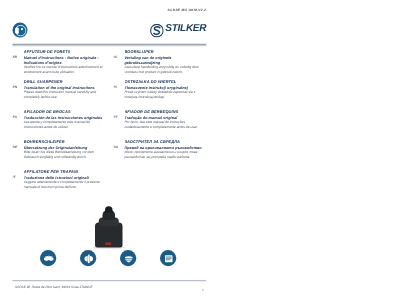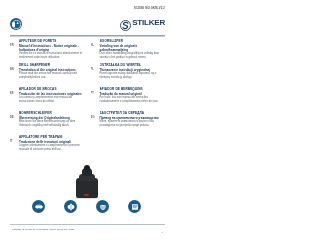--- a/index.html
+++ b/index.html
@@ -4,21 +4,21 @@
 <style>
   html,body{margin:0;padding:0;}
   body{
     width:173px;height:245px;
     background:#ffffff;
     font-family:"Liberation Sans",sans-serif;
     color:#1a1a1a;
     overflow:hidden;
     position:relative;
   }
-  .page{width:173px;height:196px;position:relative;box-sizing:border-box;}
+  .page{width:173px;height:196px;position:relative;box-sizing:border-box;font-style:italic;}
 
   
   .doccode{
     position:absolute;top:7px;right:8px;
     font-size:2.6px;letter-spacing:.25px;
     color:#4a4a52;font-weight:bold;
     white-space:nowrap;
   }
   .headrow{
     position:absolute;top:17px;left:10px;right:8px;

